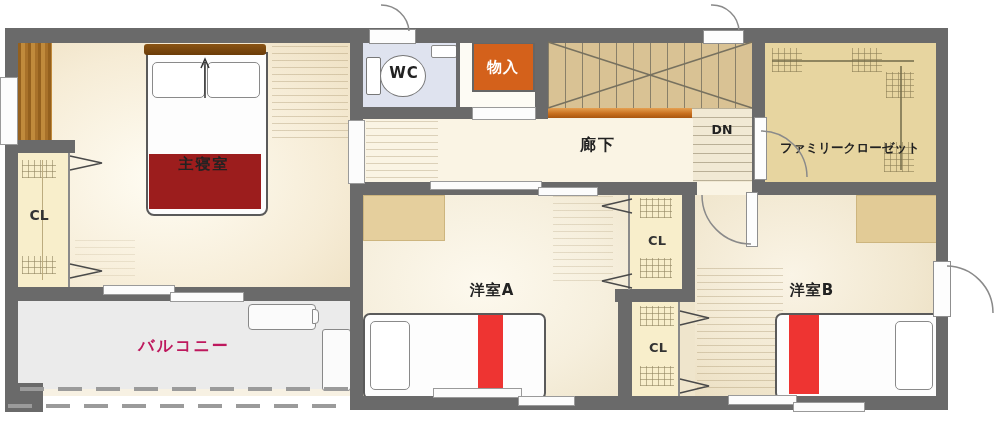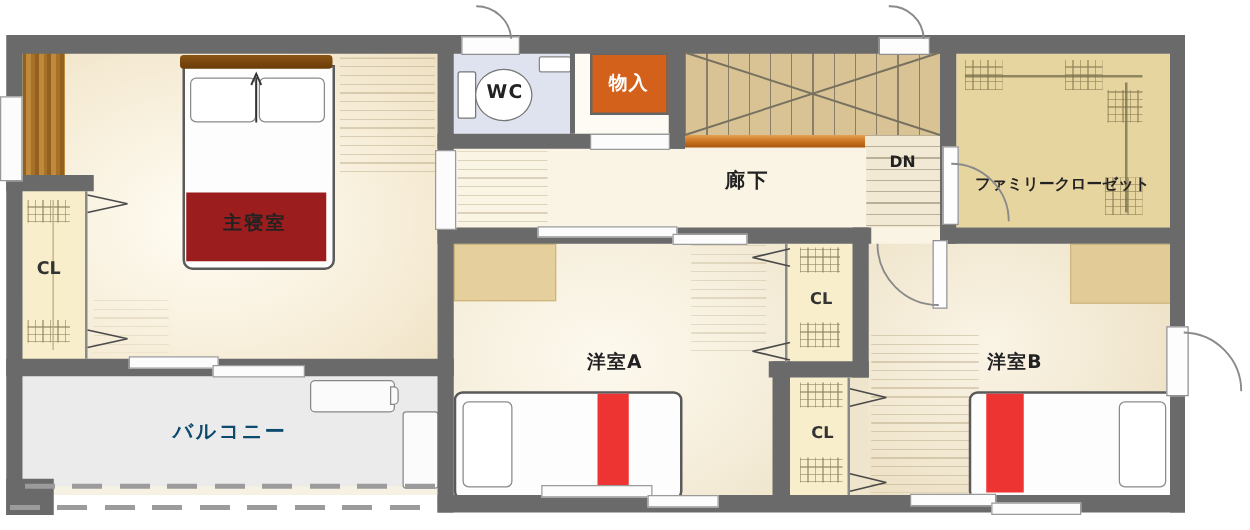--- a/index.html
+++ b/index.html
@@ -142,32 +142,32 @@
   <div class="win" style="left:538px;top:187px;width:58px;height:7px;"></div>
   <div class="win" style="left:348px;top:120px;width:15px;height:62px;"></div>
   <div class="win" style="left:472px;top:107px;width:62px;height:11px;"></div>
 
   <div class="leaf" style="left:369px;top:29px;width:45px;height:13px;"></div>
   <div class="leaf" style="left:703px;top:30px;width:39px;height:12px;"></div>
   <div class="leaf" style="left:754px;top:117px;width:11px;height:61px;"></div>
   <div class="leaf" style="left:746px;top:192px;width:10px;height:53px;"></div>
   <div class="leaf" style="left:933px;top:261px;width:16px;height:54px;"></div>
 
-  <div class="label" style="left:204px;top:164px;font-size:15px;letter-spacing:2px;margin-top:15px;">主寝室</div>
+  <div class="label" style="left:204px;top:164px;font-size:15px;letter-spacing:2px;">主寝室</div>
   <div class="label" style="left:39px;top:215px;font-size:14px;color:#333;">CL</div>
   <div class="label" style="left:404px;top:73px;font-size:15px;letter-spacing:1px;">WC</div>
   <div class="label" style="left:503px;top:67px;font-size:15px;color:#ffffff;letter-spacing:1px;">物入</div>
   <div class="label" style="left:556px;top:145px;font-size:16px;letter-spacing:2px;margin-left:42px;">廊下</div>
   <div class="label" style="left:722px;top:129px;font-size:12.5px;">DN</div>
   <div class="label" style="left:850px;top:108px;font-size:12.5px;margin-top:40px;">ファミリークローゼット</div>
   <div class="label" style="left:492px;top:290px;font-size:15px;letter-spacing:1px;">洋室A</div>
   <div class="label" style="left:657px;top:240px;font-size:13px;color:#333;">CL</div>
   <div class="label" style="left:812px;top:290px;font-size:15px;letter-spacing:1px;">洋室B</div>
   <div class="label" style="left:658px;top:347px;font-size:13px;color:#333;">CL</div>
-  <div class="label" style="left:184px;top:346px;font-size:16px;letter-spacing:2px;color:#0c4a6e;">バルコニー</div>
+  <div class="label" style="left:184px;top:346px;font-size:16px;letter-spacing:2px;color:#be185d;">バルコニー</div>
 
   <svg class="overlay" width="1000" height="424" viewBox="0 0 1000 424">
 
     <path d="M548,42 L752,108" stroke="#77715f" stroke-width="1.5" fill="none"></path>
     <path d="M548,108 L752,42" stroke="#77715f" stroke-width="1.5" fill="none"></path>
 
     <path d="M205,98 L205,62 M201,68 L205,59 L209,68" stroke="#333" stroke-width="1.5" fill="none"></path>
 
     <path d="M381,5 A28,28 0 0 1 409,31" stroke="#8a8a8a" stroke-width="1.5" fill="none"></path>
     <path d="M711,5 A27,27 0 0 1 739,31" stroke="#8a8a8a" stroke-width="1.5" fill="none"></path>

